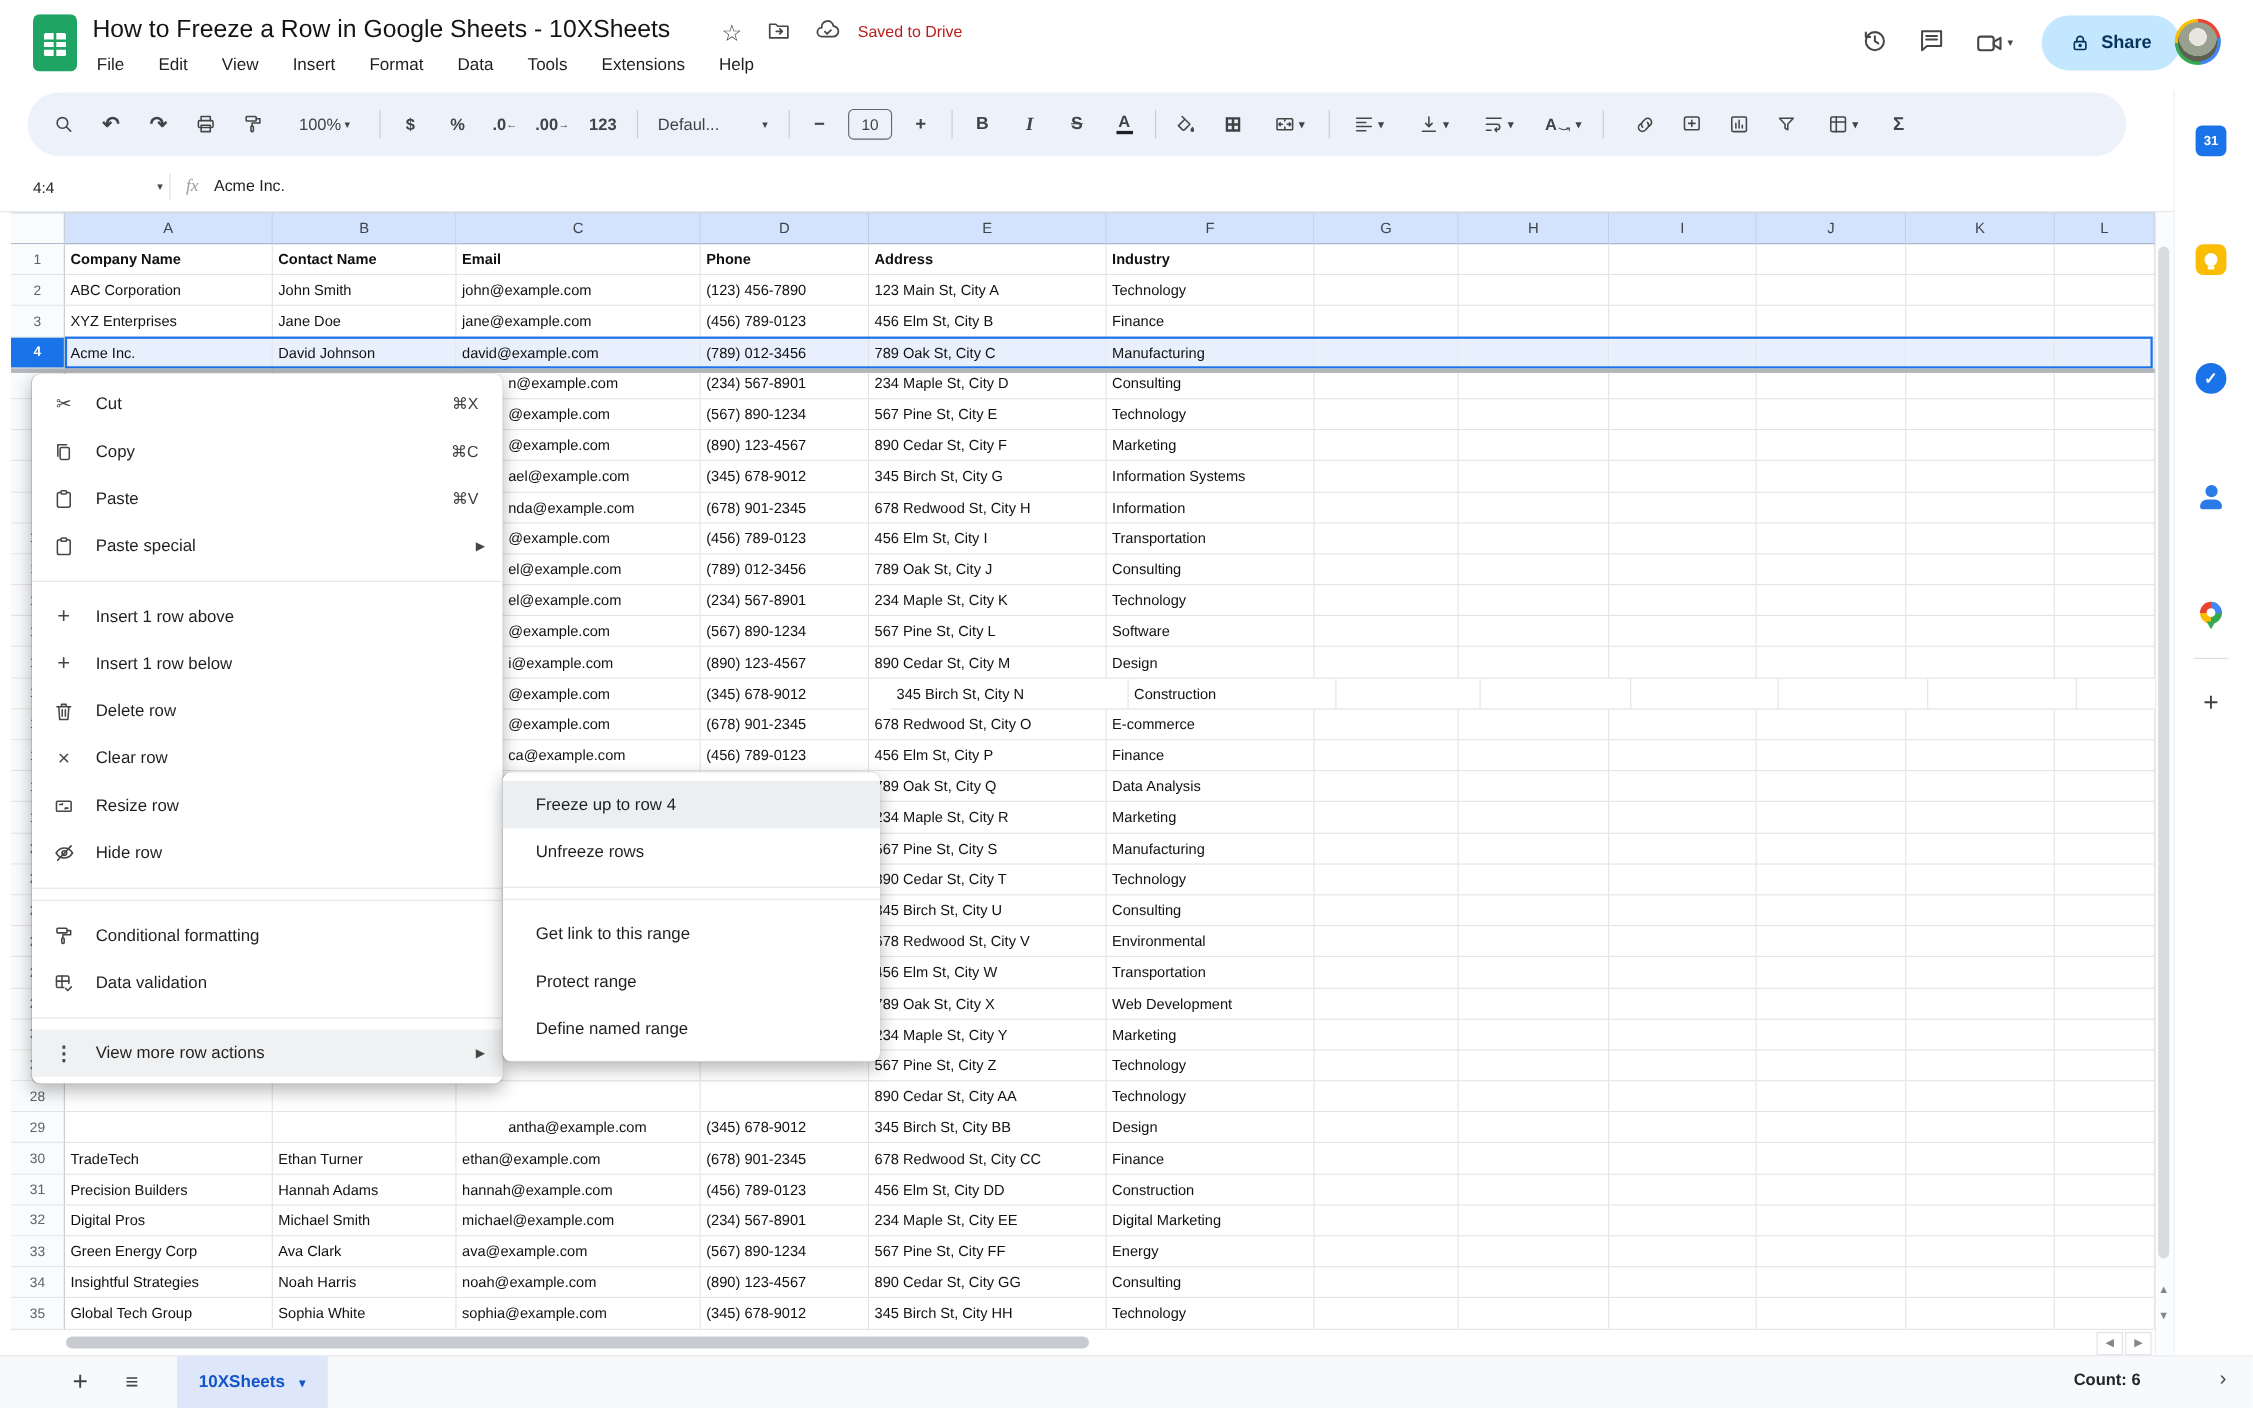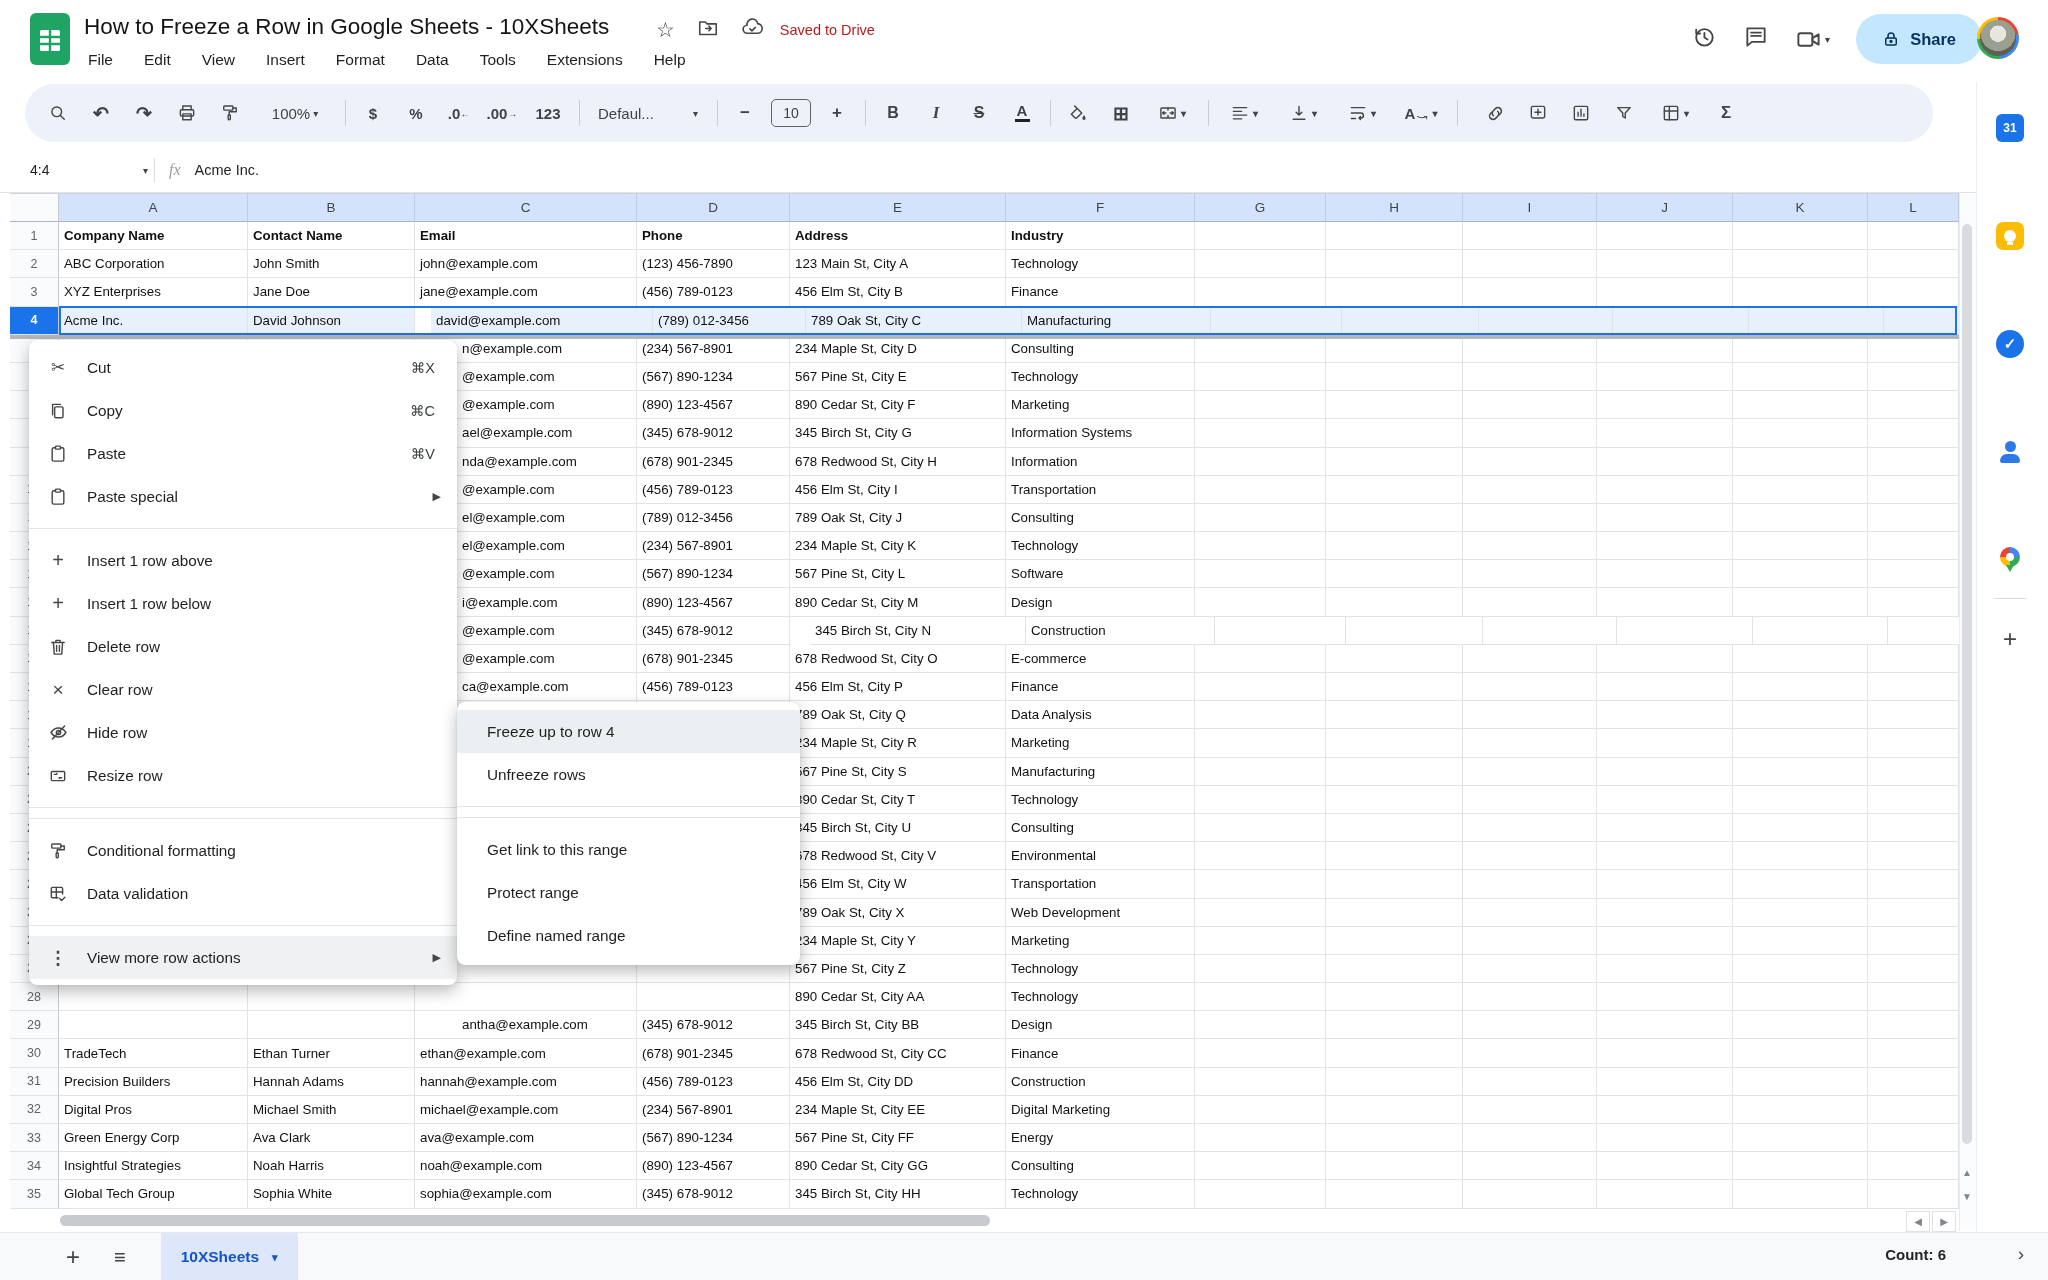--- a/index.html
+++ b/index.html
@@ -383,21 +383,21 @@
       <div class="gcell" style="width: 137px;"></div>
       <div class="gcell" style="width: 134px;"></div>
       <div class="gcell" style="width: 136px;"></div>
       <div class="gcell" style="width: 135px;"></div>
       <div class="gcell" style="width: 91px;"></div>
     </div>
     <div class="grow sel">
       <div class="rowhdr selhdr" style="width: 49px;">4</div>
       <div class="gcell" style="width: 189px;">Acme Inc.</div>
       <div class="gcell" style="width: 167px;">David Johnson</div>
-      <div class="gcell" style="width: 222px; margin-left: 16px;">david@example.com</div>
+      <div class="gcell" style="width: 222px;">david@example.com</div>
       <div class="gcell" style="width: 153px;">(789) 012-3456</div>
       <div class="gcell" style="width: 216px;">789 Oak St, City C</div>
       <div class="gcell" style="width: 189px;">Manufacturing</div>
       <div class="gcell" style="width: 131px;"></div>
       <div class="gcell" style="width: 137px;"></div>
       <div class="gcell" style="width: 134px;"></div>
       <div class="gcell" style="width: 136px;"></div>
       <div class="gcell" style="width: 135px;"></div>
       <div class="gcell" style="width: 91px;"></div>
     </div>
@@ -944,36 +944,36 @@
       <span class="mlabel">Delete row</span>
     </div>
     <div class="mi">
       <span class="mic">
         <span class="glyph" style="font-size:19px">×</span>
       </span>
       <span class="mlabel">Clear row</span>
     </div>
     <div class="mi">
       <span class="mic">
+        <svg class="ic" width="20" height="20" viewBox="0 0 24 24">
+          <rect x="4" y="6.5" width="16" height="11" rx="1.2"></rect>
+          <path d="M7.5 10h3v-1M16.5 14h-3v1"></path>
+        </svg>
+      </span>
+      <span class="mlabel">Resize row</span>
+    </div>
+    <div class="mi">
+      <span class="mic">
         <svg class="ic" width="21" height="21" viewBox="0 0 24 24">
           <path d="M3.5 12s3.2-5.2 8.5-5.2S20.5 12 20.5 12 17.3 17.2 12 17.2 3.5 12 3.5 12z"></path>
           <circle cx="12" cy="12" r="2.4"></circle>
           <path d="M5 19.5L19 4.5"></path>
         </svg>
       </span>
       <span class="mlabel">Hide row</span>
-    </div>
-    <div class="mi">
-      <span class="mic">
-        <svg class="ic" width="20" height="20" viewBox="0 0 24 24">
-          <rect x="4" y="6.5" width="16" height="11" rx="1.2"></rect>
-          <path d="M7.5 10h3v-1M16.5 14h-3v1"></path>
-        </svg>
-      </span>
-      <span class="mlabel">Resize row</span>
     </div>
     <div class="msep"></div>
     <div class="msep"></div>
     <div class="mi">
       <span class="mic">
         <svg class="ic" width="20" height="20" viewBox="0 0 24 24">
           <rect x="4.5" y="3.5" width="11" height="5" rx="1"></rect>
           <path d="M15.5 6h4v4.5h-8.5V14"></path>
           <rect x="9.8" y="14" width="2.6" height="6" rx="1"></rect>
         </svg>

